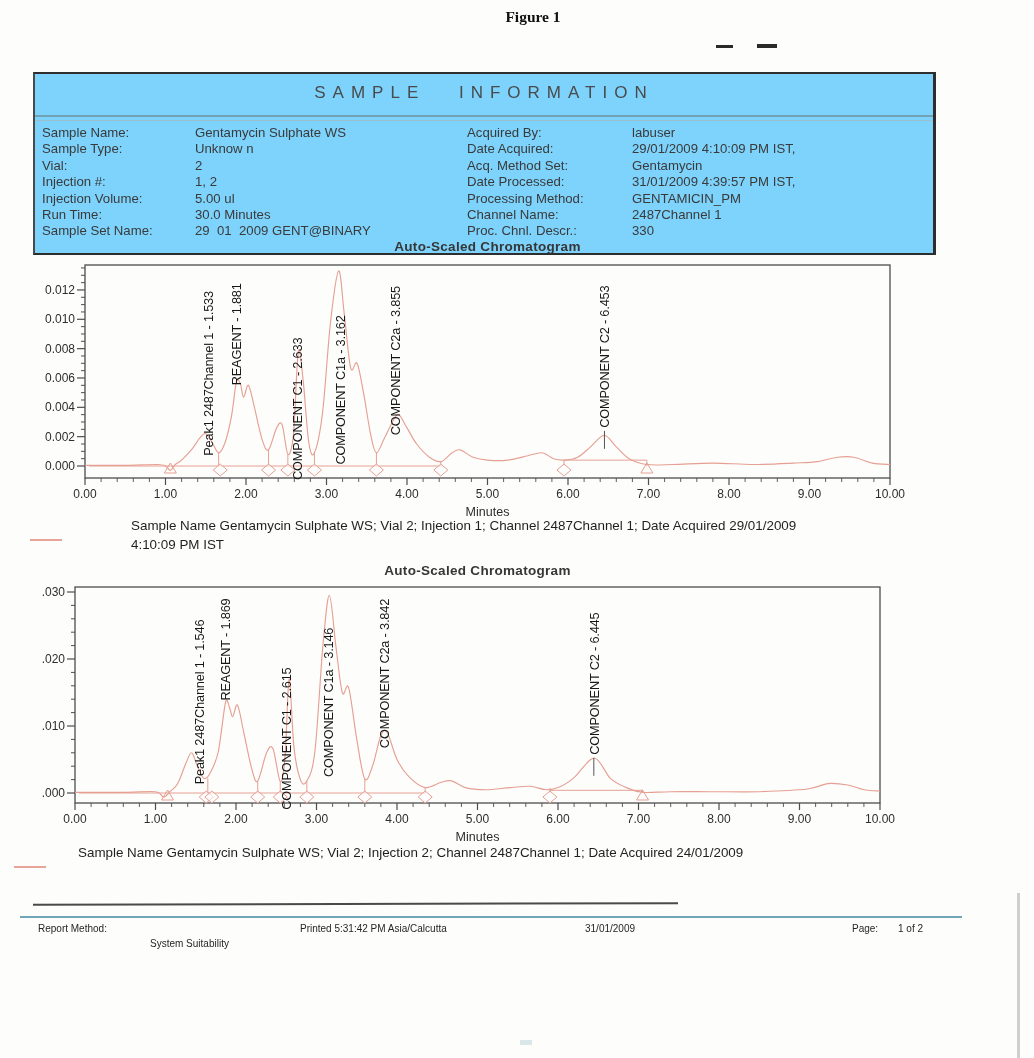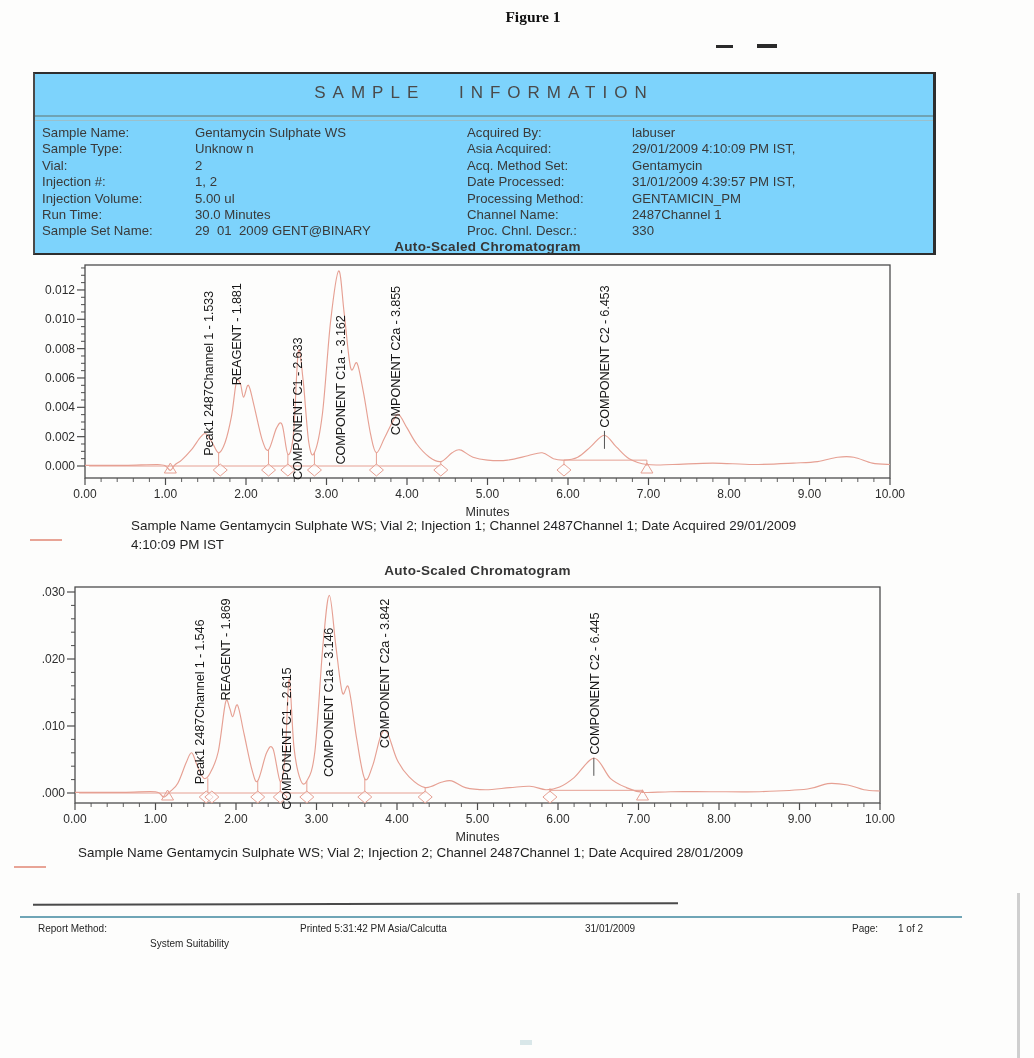--- a/index.html
+++ b/index.html
@@ -68,21 +68,21 @@
       <div class="row"><span class="flabel">Sample Name:</span><span class="fvalue">Gentamycin Sulphate WS</span></div>
       <div class="row"><span class="flabel">Sample Type:</span><span class="fvalue">Unknow n</span></div>
       <div class="row"><span class="flabel">Vial:</span><span class="fvalue">2</span></div>
       <div class="row"><span class="flabel">Injection #:</span><span class="fvalue">1, 2</span></div>
       <div class="row"><span class="flabel">Injection Volume:</span><span class="fvalue">5.00 ul</span></div>
       <div class="row"><span class="flabel">Run Time:</span><span class="fvalue">30.0 Minutes</span></div>
       <div class="row"><span class="flabel">Sample Set Name:</span><span class="fvalue">29  01  2009 GENT@BINARY</span></div>
     </div>
   <div class="abs fields fields-right" id="fields-right">
       <div class="row"><span class="flabel">Acquired By:</span><span class="fvalue">labuser</span></div>
-      <div class="row"><span class="flabel">Asia Acquired:</span><span class="fvalue">29/01/2009 4:10:09 PM IST,</span></div>
+      <div class="row"><span class="flabel">Date Acquired:</span><span class="fvalue">29/01/2009 4:10:09 PM IST,</span></div>
       <div class="row"><span class="flabel">Acq. Method Set:</span><span class="fvalue">Gentamycin</span></div>
       <div class="row"><span class="flabel">Date Processed:</span><span class="fvalue">31/01/2009 4:39:57 PM IST,</span></div>
       <div class="row"><span class="flabel">Processing Method:</span><span class="fvalue">GENTAMICIN_PM</span></div>
       <div class="row"><span class="flabel">Channel Name:</span><span class="fvalue">2487Channel 1</span></div>
       <div class="row"><span class="flabel">Proc. Chnl. Descr.:</span><span class="fvalue">330</span></div>
     </div>
 </div>
 
 <div class="abs chart-title" style="left:85px;top:239px;width:805px;">Auto-Scaled Chromatogram</div>
 <svg class="abs" id="chart0" style="left:30px;top:258px;" width="975" height="262">
@@ -329,21 +329,21 @@
     <text x="174.45300000000003" y="202.29" font-size="12.8" fill="#161616" letter-spacing="-0.2" transform="rotate(-90 174.45300000000003 202.29)">Peak1 2487Channel 1 - 1.546</text>
     <text x="200.4545" y="118.54" font-size="12.8" fill="#161616" letter-spacing="-0.2" transform="rotate(-90 200.4545 118.54)">REAGENT - 1.869</text>
     <text x="260.50750000000005" y="227.75" font-size="12.8" fill="#161616" letter-spacing="-0.2" transform="rotate(-90 260.50750000000005 227.75)">COMPONENT C1 - 2.615</text>
     <text x="303.253" y="194.92000000000002" font-size="12.8" fill="#161616" letter-spacing="-0.2" transform="rotate(-90 303.253 194.92000000000002)">COMPONENT C1a - 3.146</text>
     <text x="359.281" y="166.11" font-size="12.8" fill="#161616" letter-spacing="-0.2" transform="rotate(-90 359.281 166.11)">COMPONENT C2a - 3.842</text>
     <text x="568.8225000000001" y="172.81" font-size="12.8" fill="#161616" letter-spacing="-0.2" transform="rotate(-90 568.8225000000001 172.81)">COMPONENT C2 - 6.445</text>
     <line x1="563.8225000000001" y1="175.81" x2="563.8225000000001" y2="193.81" stroke="#555" stroke-width="1"></line>
   </svg>
 <div class="abs cap-swatch" style="left:14px;top:866px;"></div>
 <div class="abs caption" style="left:78px;top:844px;width:870px;">
-  <div>Sample Name Gentamycin Sulphate WS; Vial 2; Injection 2; Channel 2487Channel 1; Date Acquired 28/01/2009</div>
+  <div>Sample Name Gentamycin Sulphate WS; Vial 2; Injection 2; Channel 2487Channel 1; Date Acquired 24/01/2009</div>
 </div>
 
 <div class="abs footer-darkline"></div>
 <div class="abs footer-blueline"></div>
 <div class="abs footer-text" style="left:38px;">Report Method:</div>
 <div class="abs footer-text" style="left:150px;margin-top:15px;">System Suitability</div>
 <div class="abs footer-text" style="left:300px;text-align:right;">Printed 5:31:42 PM Asia/Calcutta</div>
 <div class="abs footer-text" style="left:585px;">31/01/2009</div>
 <div class="abs footer-text" style="left:852px;">Page:</div>
 <div class="abs footer-text" style="left:898px;">1 of 2</div>

